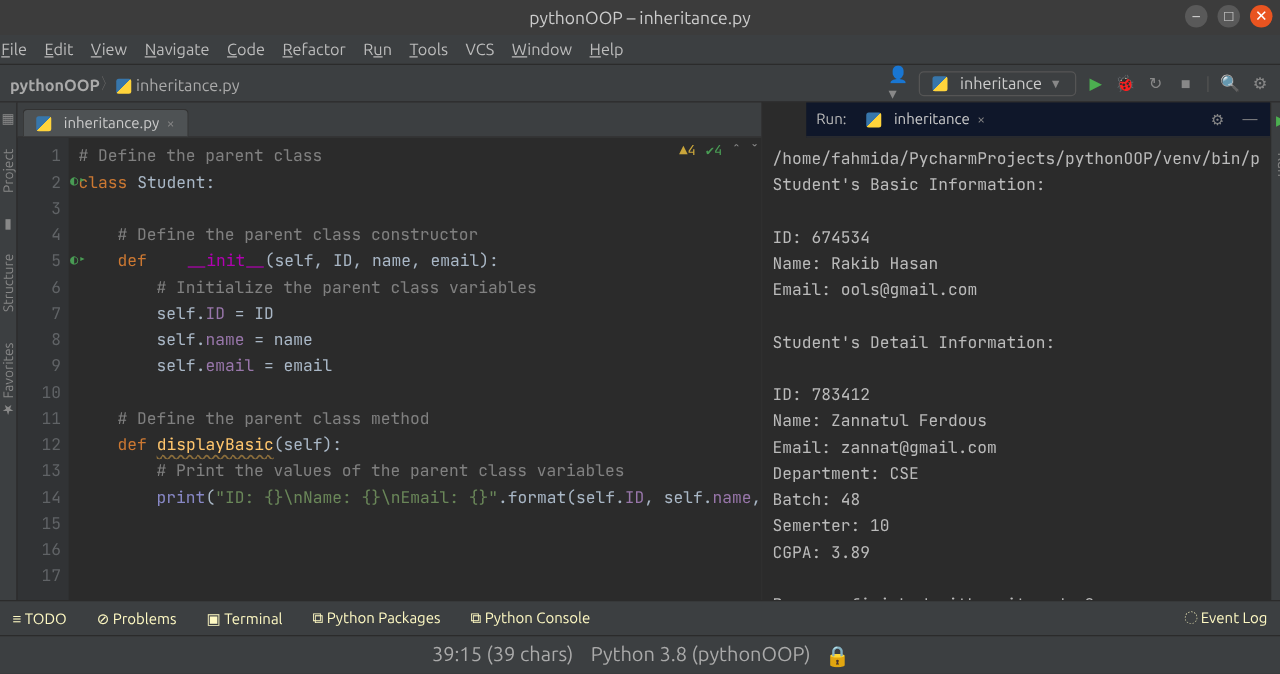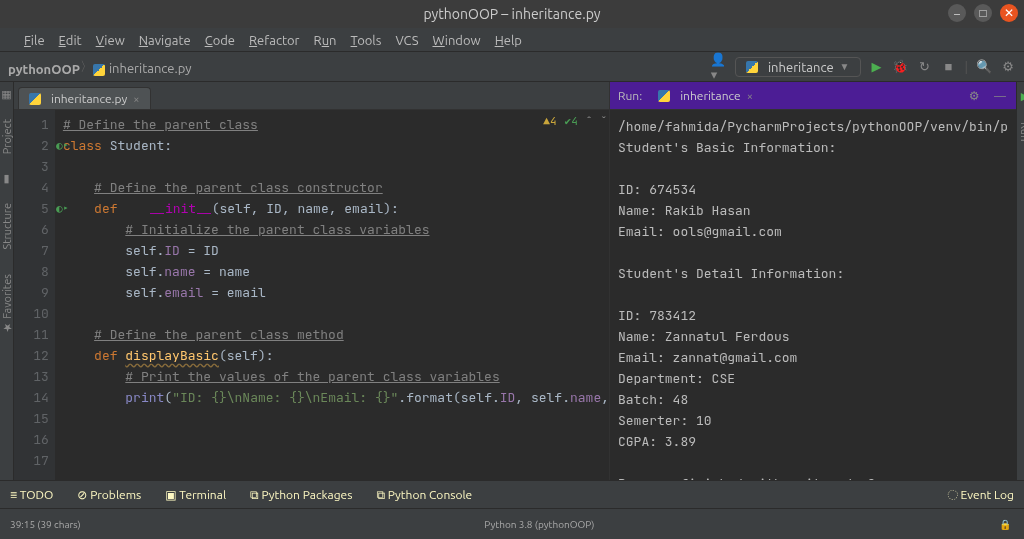--- a/index.html
+++ b/index.html
@@ -37,21 +37,21 @@
   font-size: 12px;
 }
 .win-min, .win-max { background: #595959; color: #ddd; }
 .win-close { background: #e95420; color: #fff; }
 
 .menubar {
   height: 24px;
   background: #3c3f41;
   display: flex;
   align-items: center;
-  padding: 0 24px;
+  padding: 0 1px;
   gap: 14px;
   border-bottom: 1px solid #2b2b2b;
   font-size: 13px;
   color: #bbbbbb;
 }
 .menubar span { cursor: default; }
 .menubar span u { text-decoration: underline; }
 
 .navbar {
   height: 30px;
@@ -164,21 +164,21 @@
   padding: 4px 0 4px 8px;
   line-height: 21px;
   white-space: pre;
   color: #a9b7c6;
 }
 .code .kw { color: #cc7832; }
 .code .fn { color: #ffc66d; }
 .code .mgc { color: #b200b2; margin-left: 24px; }
 .code .prop { color: #9876aa; }
 .code .str { color: #6a8759; }
-.code .cm { color: #808080; text-decoration: underline; }
+.code .cm { color: #808080; }
 .code .builtin { color: #8888c6; }
 .code .param { color: #a9b7c6; }
 
 .inspect-strip {
   position: absolute;
   right: 2px;
   top: 4px;
   font-size: 11px;
   color: #999;
   display: flex;
@@ -190,27 +190,28 @@
 .inspect-strip .chev { color: #888; }
 
 .run-panel {
   flex: 1;
   display: flex;
   flex-direction: column;
   background: #2b2b2b;
 }
 .run-header {
   height: 28px;
-  background: #4c1d95;
+  background: #0f172a;
   display: flex;
   align-items: center;
   padding: 0 8px;
   gap: 10px;
   border-bottom: 1px solid #323232;
   font-size: 12px;
+  margin-left: 35px;
 }
 .run-header .lbl { color: #bbbbbb; }
 .run-tab {
   display: flex; align-items: center; gap: 6px;
   padding: 4px 6px;
   color: #ccc;
 }
 .run-tab .close { color: #888; font-size: 11px; }
 .run-header .spacer { flex: 1; }
 .run-body {
@@ -235,24 +236,24 @@
   font-size: 12px;
   color: #fef9c3;
 }
 .bottom-tools .spacer { flex: 1; }
 .status-bar {
   height: 31px;
   background: #3c3f41;
   border-top: 1px solid #2b2b2b;
   display: flex;
   align-items: center;
-  justify-content: space-between;
+  justify-content: center;
   padding: 0 10px;
   gap: 14px;
-  font-size: 10px;
+  font-size: 16px;
   color: #aaa;
 }
 .py-icon {
   display: inline-block;
   width: 12px; height: 12px;
   background: linear-gradient(135deg, #3776ab 50%, #ffd43b 50%);
   border-radius: 2px;
   vertical-align: middle;
   margin-right: 4px;
 }

